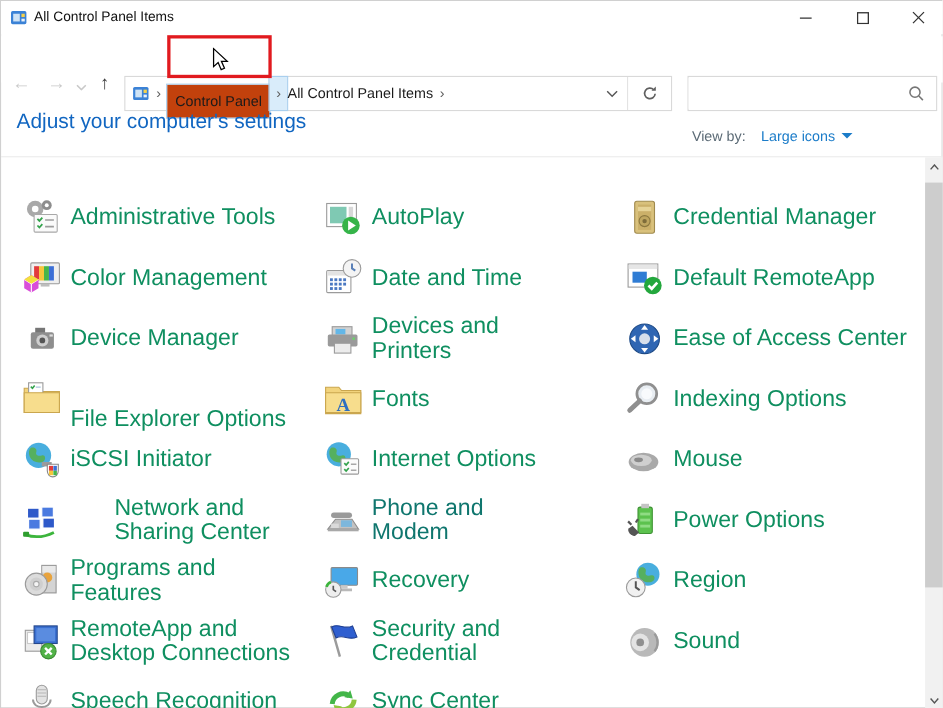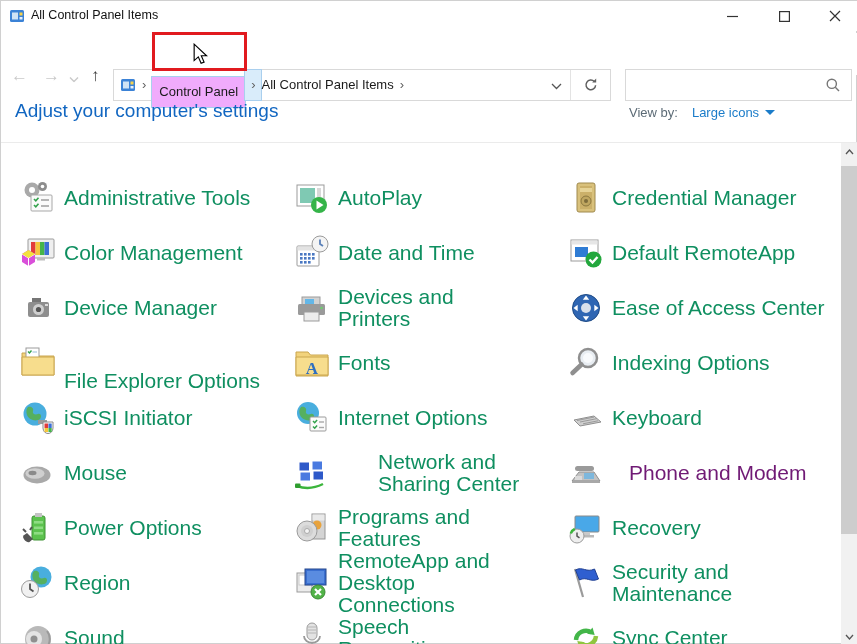--- a/index.html
+++ b/index.html
@@ -20,40 +20,40 @@
   .nav-back { left:10px; color:#c9c9c9; }
   .nav-fwd { left:42px; color:#c9c9c9; }
   .nav-hist { left:68px; top:44px; }
   .nav-up { left:90px; color:#3d3d3d; }
 
   .addressbar { position:absolute; left:112px; top:36px; width:498px; height:32px; border:1px solid #d9d9d9;
     background:#fff; display:flex; align-items:center; }
   .crumb-icon { width:16px; height:16px; margin-left:6px; flex:0 0 auto; }
   .crumb-sep { color:#5f5f5f; font-size:13px; padding:0 6px; line-height:30px; }
   .crumb { font-size:13px; color:#1a1a1a; line-height:30px; height:30px; white-space:nowrap; }
-  .crumb.hover { background:#f0abfc; outline:1px solid #a9cfee; padding:0 7px;margin-top:13px; }
+  .crumb.hover { background:#c2410c; outline:1px solid #a9cfee; padding:0 7px;margin-top:13px; }
   .crumb-sep.hover { background:#d9ecfa; outline:1px solid #a9cfee; height:30px; display:inline-block; }
   .addr-spacer { flex:1; }
   .addr-chevron { width:28px; text-align:center; flex:0 0 auto; }
   .refresh-cell { width:40px; height:30px; border-left:1px solid #e3e3e3; display:flex; align-items:center; justify-content:center; flex:0 0 auto; }
 
   .searchbox { position:absolute; left:624px; top:36px; width:227px; height:32px; border:1px solid #d9d9d9;
     background:#fff; display:flex; align-items:center; }
   .searchbox input { flex:1; border:none; outline:none; height:28px; font-size:13px; padding-left:8px;
     font-family:"Liberation Sans", sans-serif; }
   .search-icon { width:16px; height:16px; margin-right:10px; flex:0 0 auto; }
 
   
   .red-box { position:absolute; left:151px; top:31px; width:95px; height:39px; border:3px solid #e11a1f;
     z-index:50; pointer-events:none; }
   .cursor { position:absolute; left:192px; top:42px; z-index:60; pointer-events:none; }
 
   
   .page-title { position:absolute; left:14px; top:99px; font-size:19px; color:#1166c1; }
-  .viewby { position:absolute; left:628px; top:104px; font-size:13px; display:flex; align-items:center; }
+  .viewby { position:absolute; left:628px; top:115px; font-size:13px; display:flex; align-items:center; }
   .viewby-label { color:#5c6b76; margin-right:14px; }
   .viewby-value { color:#1b7cc9; }
   .viewby-caret { width:0; height:0; border-left:5px solid transparent; border-right:5px solid transparent;
     border-top:5px solid #1b7cc9; margin-left:6px; }
   .divider { position:absolute; left:0; top:141px; width:857px; height:0; border-top:1px solid #ebebeb; }
 
   
   .grid { position:absolute; left:0; top:142px; width:840px; height:502px; overflow:hidden;
     padding:27px 0 0 18px; display:grid; grid-template-columns:274px 274px 1fr; grid-auto-rows:55px; }
   .cp-item { display:flex; align-items:center; }
@@ -324,27 +324,20 @@
             <rect x="17" y="18" width="16" height="14" rx="1" fill="#fbfbfb" stroke="#9b9b9b"></rect>
             <path d="M20 22l1.7 1.7 2.4-2.8" stroke="#33a24c" stroke-width="1.5" fill="none"></path>
             <path d="M20 27.5l1.7 1.7 2.4-2.8" stroke="#33a24c" stroke-width="1.5" fill="none"></path>
             <line x1="26" y1="23" x2="31" y2="23" stroke="#a8a8a8" stroke-width="1.4"></line>
             <line x1="26" y1="28.5" x2="31" y2="28.5" stroke="#a8a8a8" stroke-width="1.4"></line>
           </svg></span>
         <span class="cp-label" style="color: rgb(15, 143, 96);">Internet Options</span>
       </div>
       <div class="cp-item">
         <span class="cp-icon"><svg width="38" height="38" viewBox="0 0 38 38">
-            <path d="M7 21l20-4 7 6-21 4z" fill="#cfcfcf" stroke="#8f8f8f"></path>
-            <path d="M10 21.5l17-3.4M13 23l17-3.4M16 24.8l15-3" stroke="#9a9a9a" stroke-width="1" fill="none"></path>
-          </svg></span>
-        <span class="cp-label" style="color: rgb(15, 143, 96);">Keyboard</span>
-      </div>
-      <div class="cp-item">
-        <span class="cp-icon"><svg width="38" height="38" viewBox="0 0 38 38">
             <ellipse cx="18" cy="21" rx="13.5" ry="8.5" fill="#a9a9a9"></ellipse>
             <ellipse cx="16" cy="19.5" rx="9.5" ry="5.2" fill="#cfcfcf"></ellipse>
             <ellipse cx="13.5" cy="19" rx="4" ry="2.2" fill="#8a8a8a"></ellipse>
           </svg></span>
         <span class="cp-label" style="color: rgb(15, 143, 96);">Mouse</span>
       </div>
       <div class="cp-item">
         <span class="cp-icon"><svg width="38" height="38" viewBox="0 0 38 38">
             <rect x="6" y="8" width="10.5" height="9" fill="#2e59c9" stroke="#fff"></rect>
             <rect x="19" y="7" width="10.5" height="9" fill="#4a7ae0" stroke="#fff"></rect>
@@ -356,21 +349,21 @@
         <span class="cp-label" style="color: rgb(15, 143, 96); margin-left: 40px;">Network and Sharing Center</span>
       </div>
       <div class="cp-item">
         <span class="cp-icon"><svg width="38" height="38" viewBox="0 0 38 38">
             <path d="M5 27l7-9h15l6 9z" fill="#c2c2c2" stroke="#8f8f8f"></path>
             <rect x="8" y="12" width="19" height="5" rx="2.5" fill="#9a9a9a"></rect>
             <rect x="17" y="19" width="10" height="6" fill="#7db7dc"></rect>
             <rect x="8" y="22" width="7" height="4" fill="#dadada"></rect>
             <rect x="5" y="27" width="28" height="2" fill="#a8a8a8"></rect>
           </svg></span>
-        <span class="cp-label" style="color: #701a75; margin-left: 17px;">Phone and Modem</span>
+        <span class="cp-label" style="color: #0f766e;">Phone and Modem</span>
       </div>
       <div class="cp-item">
         <span class="cp-icon"><svg width="38" height="38" viewBox="0 0 38 38">
             <rect x="13" y="7" width="13" height="24" rx="2" fill="#5cc24e" stroke="#3f9335"></rect>
             <rect x="16" y="4" width="7" height="4" fill="#c4c4c4"></rect>
             <rect x="15" y="12" width="9" height="2.6" fill="#8fdc84"></rect>
             <rect x="15" y="17.5" width="9" height="2.6" fill="#8fdc84"></rect>
             <rect x="15" y="23" width="9" height="2.6" fill="#8fdc84"></rect>
             <path d="M8 24l6 6-3.5 3c-2.5 1.5-8-4-6-6.5z" fill="#555"></path>
             <line x1="7" y1="23" x2="4" y2="20" stroke="#555" stroke-width="2"></line>
@@ -419,21 +412,21 @@
             <circle cx="25" cy="28" r="7" fill="#52b348" stroke="#3b8c33"></circle>
             <path d="M22 25l6 6M28 25l-6 6" stroke="#fff" stroke-width="2.2"></path>
           </svg></span>
         <span class="cp-label" style="color: rgb(15, 143, 96);">RemoteApp and Desktop Connections</span>
       </div>
       <div class="cp-item">
         <span class="cp-icon"><svg width="38" height="38" viewBox="0 0 38 38">
             <path d="M8 5l8 28" stroke="#9b9b9b" stroke-width="2.2"></path>
             <path d="M8.5 6c7-4 11 3 19-1l4 10c-8 4-12-3-19 1z" fill="#2f5fd0" stroke="#1f3f92"></path>
           </svg></span>
-        <span class="cp-label" style="color: rgb(15, 143, 96);">Security and Maintenance</span>
+        <span class="cp-label" style="color: rgb(15, 143, 96);">Security and Credential</span>
       </div>
       <div class="cp-item">
         <span class="cp-icon"><svg width="38" height="38" viewBox="0 0 38 38">
             <circle cx="19" cy="20" r="13" fill="#b9b9b9"></circle>
             <circle cx="15" cy="20" r="8" fill="#e3e3e3"></circle>
             <circle cx="15" cy="20" r="3.5" fill="#8f8f8f"></circle>
             <path d="M28 12a13 13 0 0 1 0 16" stroke="#9a9a9a" stroke-width="2" fill="none"></path>
           </svg></span>
         <span class="cp-label" style="color: rgb(15, 143, 96);">Sound</span>
       </div>

